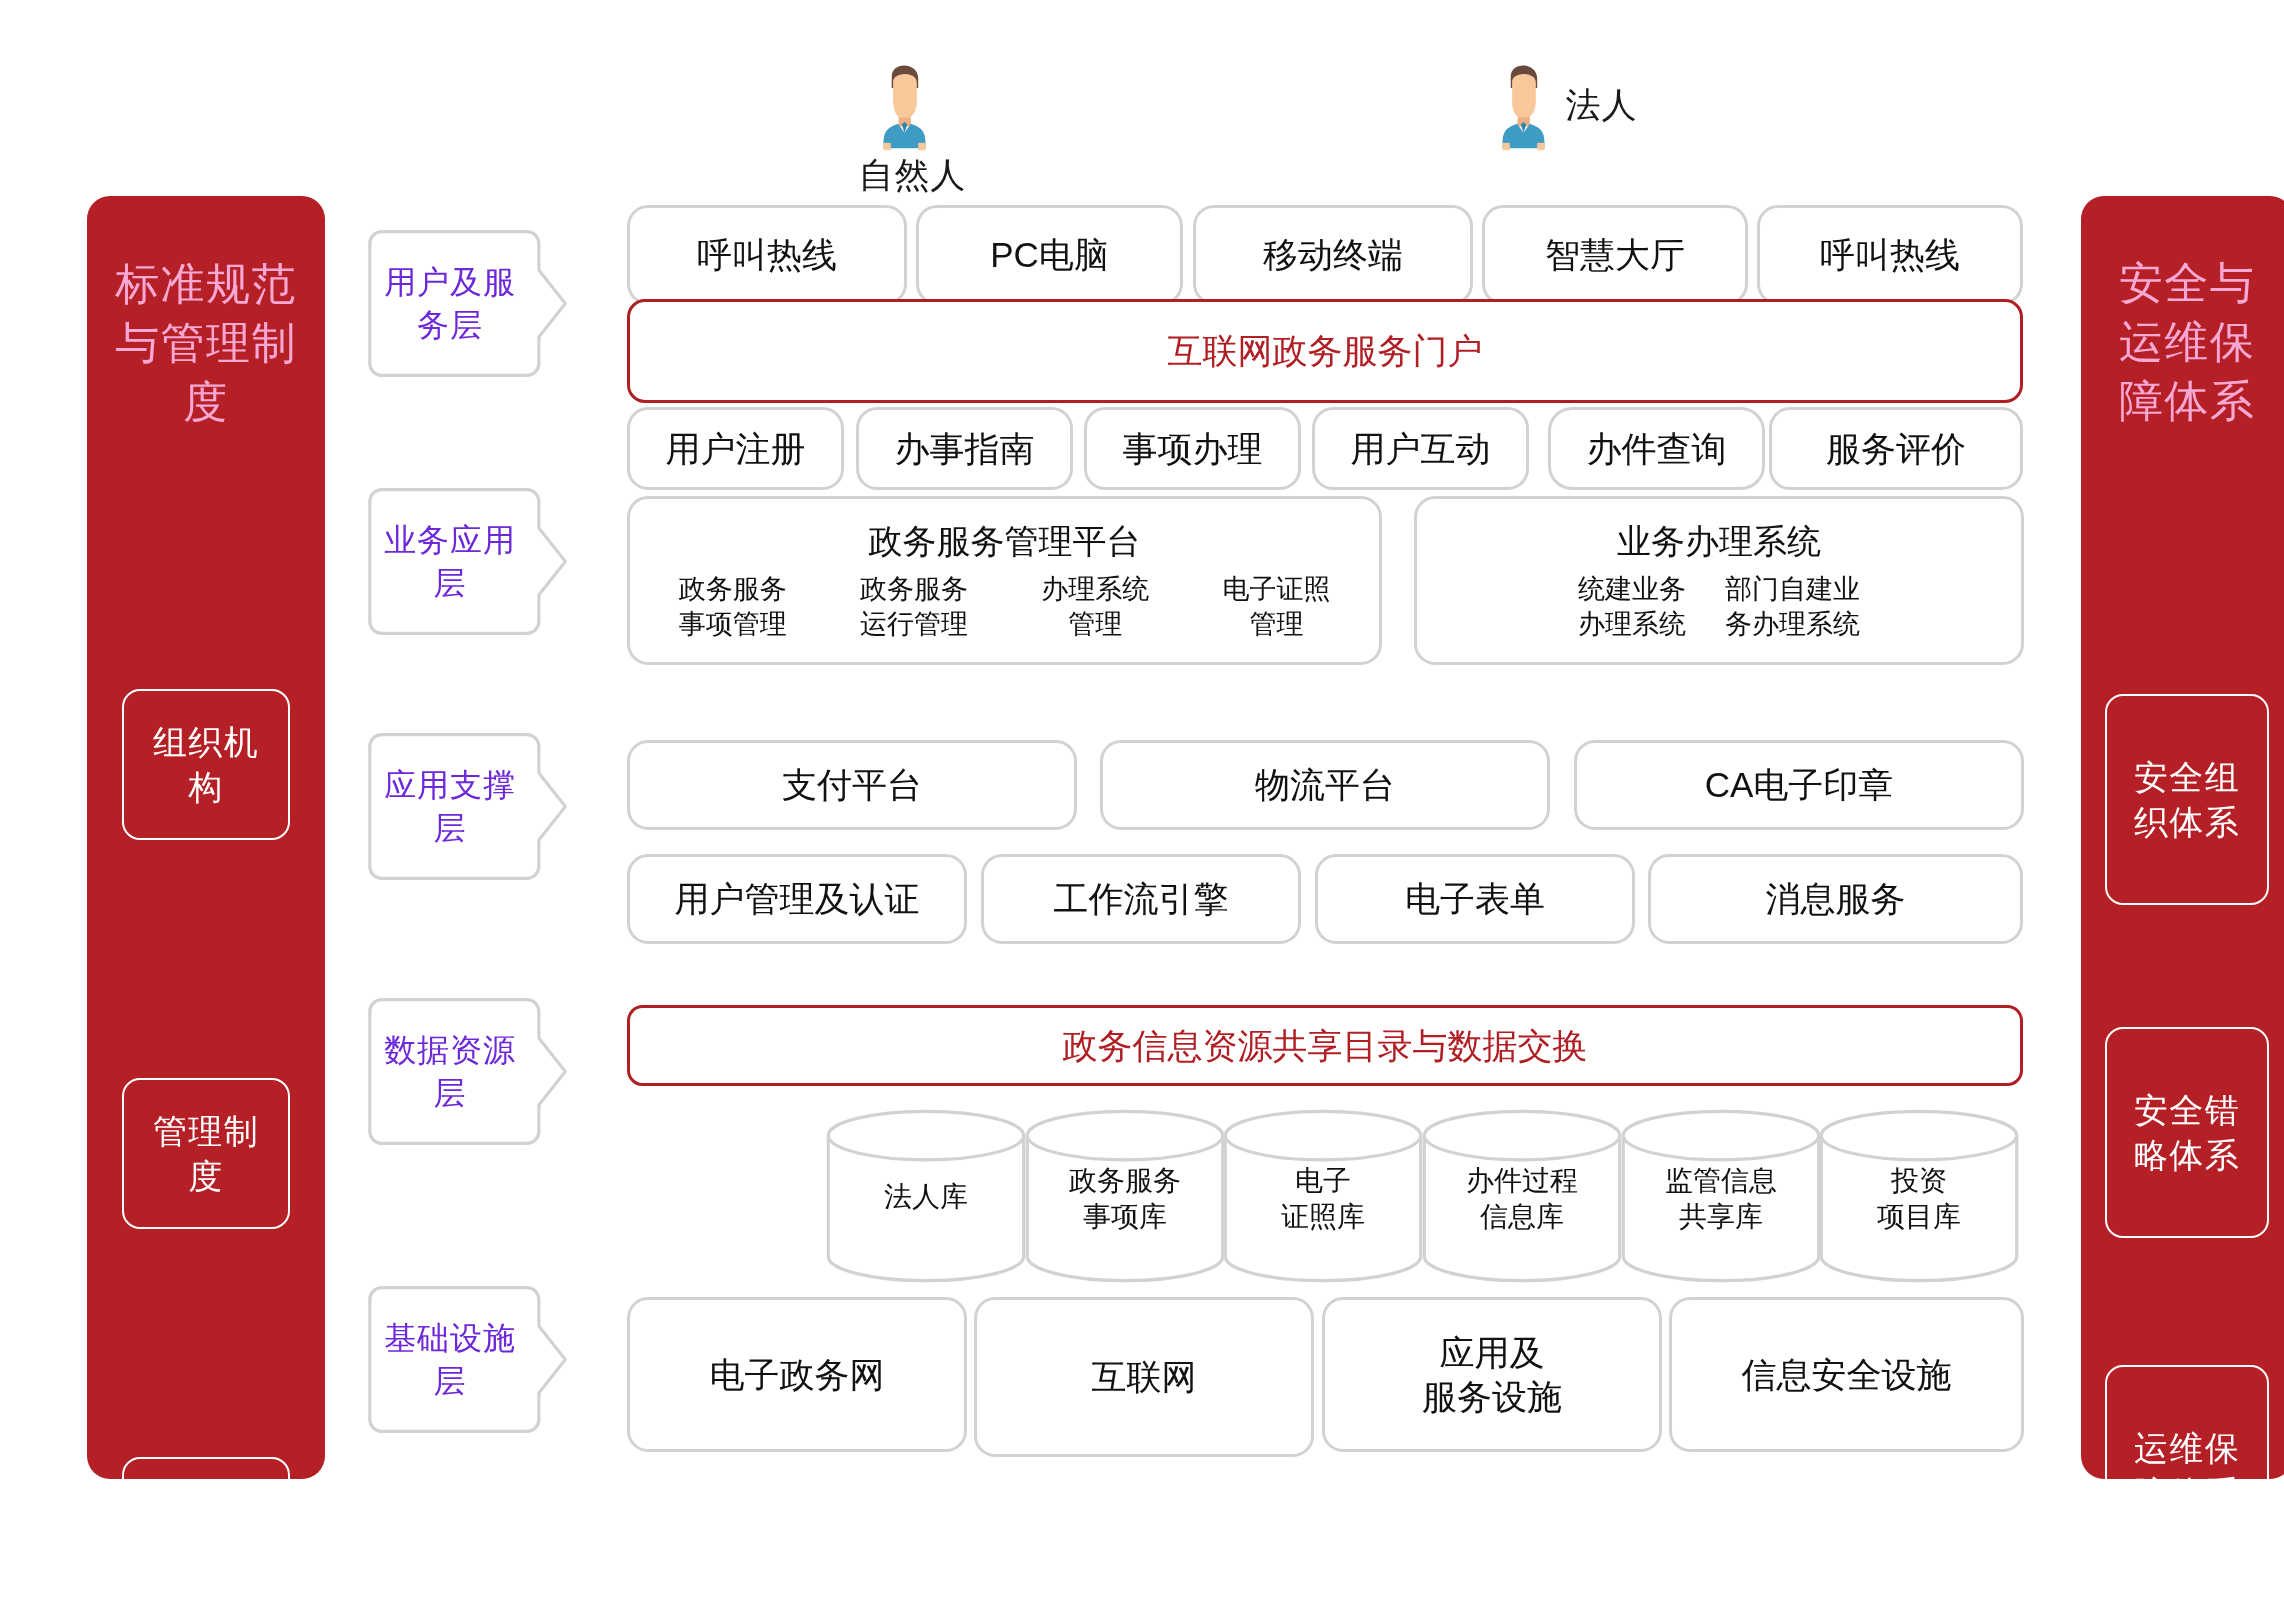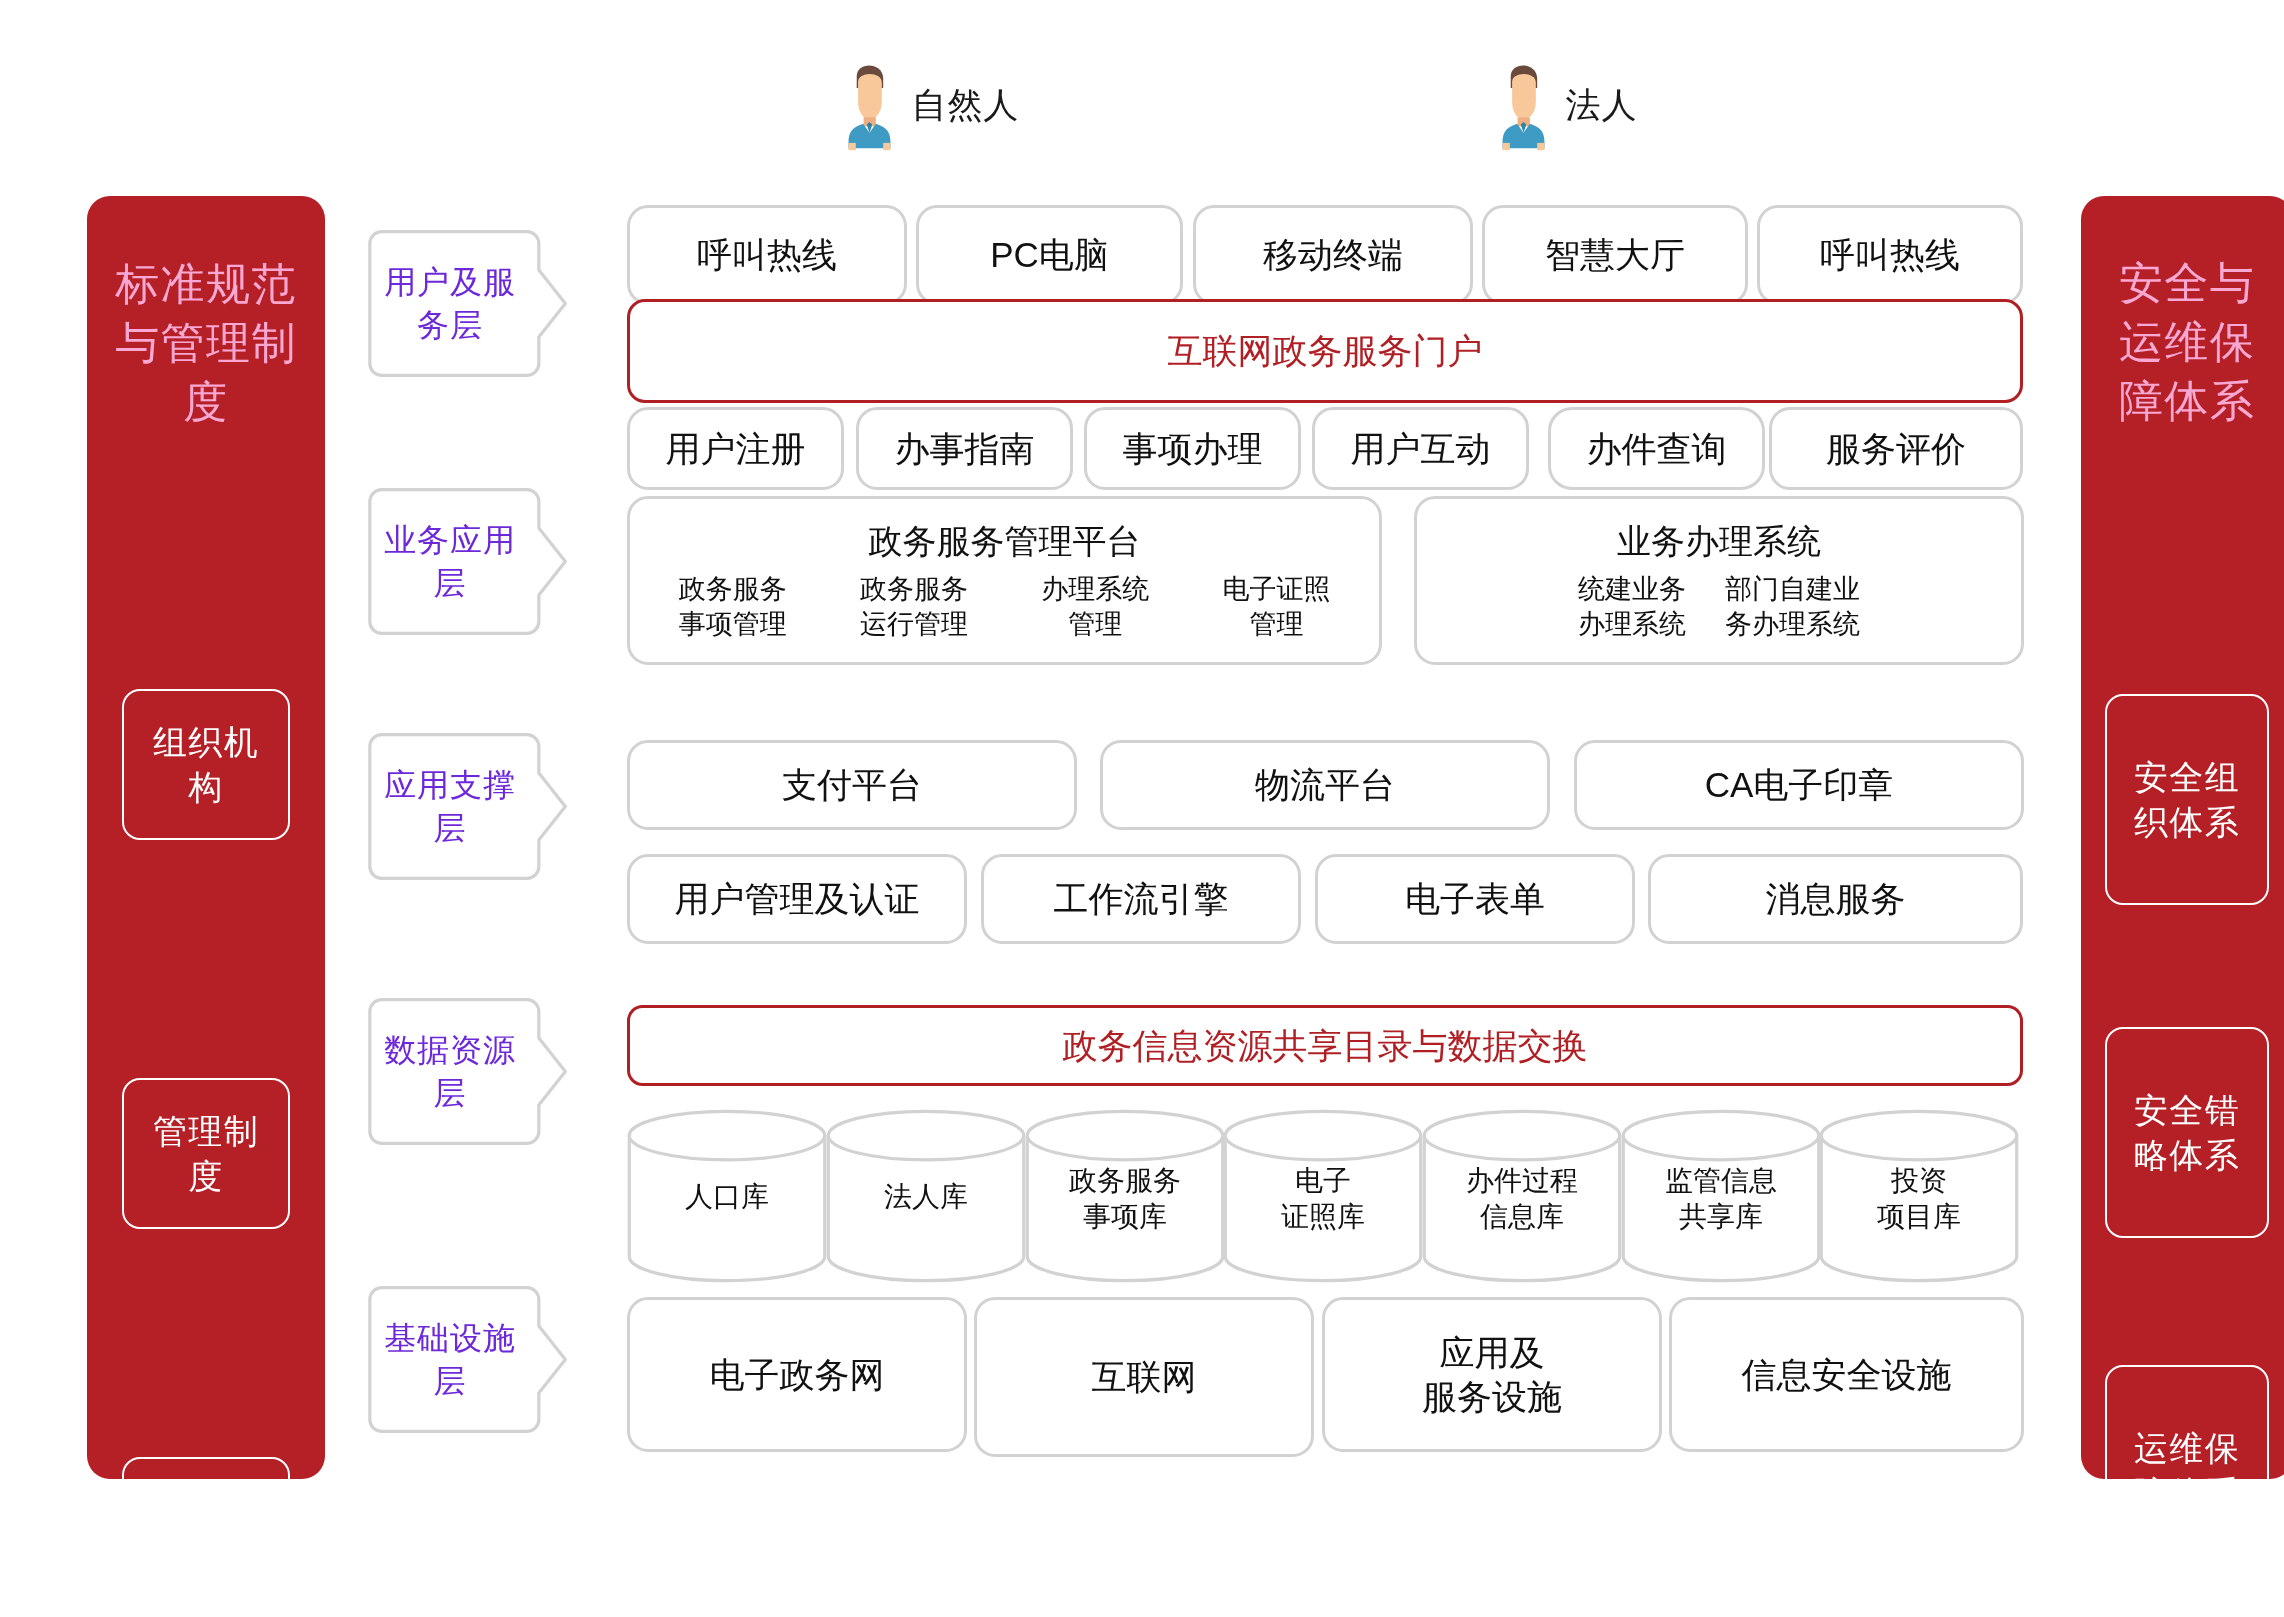--- a/index.html
+++ b/index.html
@@ -114,21 +114,21 @@
   .grid4 { display: flex; width: 100%; justify-content: space-around; }
   .grid4 > div { font-size: 27px; line-height: 1.28; text-align: center; }
   .grid2 { display: flex; width: 100%; justify-content: center; gap: 39px; }
   .grid2 > div { font-size: 27px; line-height: 1.28; text-align: center; }
 </style>
 </head>
 <body>
 
 <div id="root">
 
-  <div class="actor" style="left:843px; top:58px;">
+  <div class="actor" style="left:843px; top:58px;flex-direction:column;">
     <span class="avatar">
       <svg viewBox="0 0 116 206">
         <path d="M30 40 C30 8, 86 8, 88 44 L88 66 L30 66 Z" fill="#6b4a3e"></path>
         <path d="M33 52 C33 30, 84 28, 85 54 L85 96 C85 124, 66 136, 58 136 C50 136, 33 124, 33 96 Z" fill="#f8c89a"></path>
         <path d="M45 130 L72 130 L72 150 L45 150 Z" fill="#eeb083"></path>
         <path d="M44 144 C20 152, 12 162, 12 186 L12 198 L104 198 L104 186 C104 162, 96 152, 72 144 L58 164 Z" fill="#3d9bc4"></path>
         <path d="M52 146 L58 164 L64 146 L58 140 Z" fill="#2f86ad"></path>
         <rect x="12" y="186" width="16" height="16" fill="#f8c89a"></rect>
         <rect x="88" y="186" width="16" height="16" fill="#f8c89a"></rect>
       </svg>
@@ -255,29 +255,20 @@
   <div class="card t-lg" style="left:1100px; top:740px; width:450px; height:90px;">物流平台</div>
   <div class="card t-lg" style="left:1574px; top:740px; width:450px; height:90px;">CA电子印章</div>
 
   <div class="card t-lg" style="left:627px; top:854px; width:340px; height:90px;">用户管理及认证</div>
   <div class="card t-lg" style="left:981px; top:854px; width:320px; height:90px;">工作流引擎</div>
   <div class="card t-lg" style="left:1315px; top:854px; width:320px; height:90px;">电子表单</div>
   <div class="card t-lg" style="left:1648px; top:854px; width:375px; height:90px;">消息服务</div>
 
   <div class="card red t-lg" style="left:627px; top:1005px; width:1396px; height:81px; border-radius:15.5px;">政务信息资源共享目录与数据交换</div>
 
-  <div class="cyl" style="left:627px; top:1109px; width:200px; height:174px;">
-    <svg viewBox="0 0 438 380" preserveAspectRatio="none">
-      <path d="M5 58 L5 322 A214 53 0 0 0 433 322 L433 58" fill="#ffffff" stroke="#d2d2d2" stroke-width="7"></path>
-      <ellipse cx="219" cy="58" rx="214" ry="53" fill="#ffffff" stroke="#d2d2d2" stroke-width="7"></ellipse>
-    </svg>
-    <div class="cyl-lbl">
-      <span>人口库</span>
-    </div>
-  </div>
 
   <div class="cyl" style="left:826px; top:1109px; width:200px; height:174px;">
     <svg viewBox="0 0 438 380" preserveAspectRatio="none">
       <path d="M5 58 L5 322 A214 53 0 0 0 433 322 L433 58" fill="#ffffff" stroke="#d2d2d2" stroke-width="7"></path>
       <ellipse cx="219" cy="58" rx="214" ry="53" fill="#ffffff" stroke="#d2d2d2" stroke-width="7"></ellipse>
     </svg>
     <div class="cyl-lbl">
       <span>法人库</span>
     </div>
   </div>

